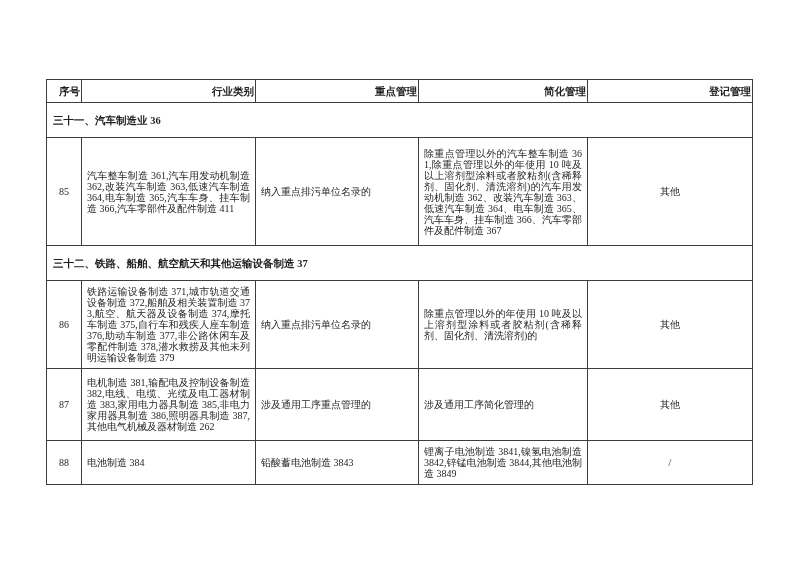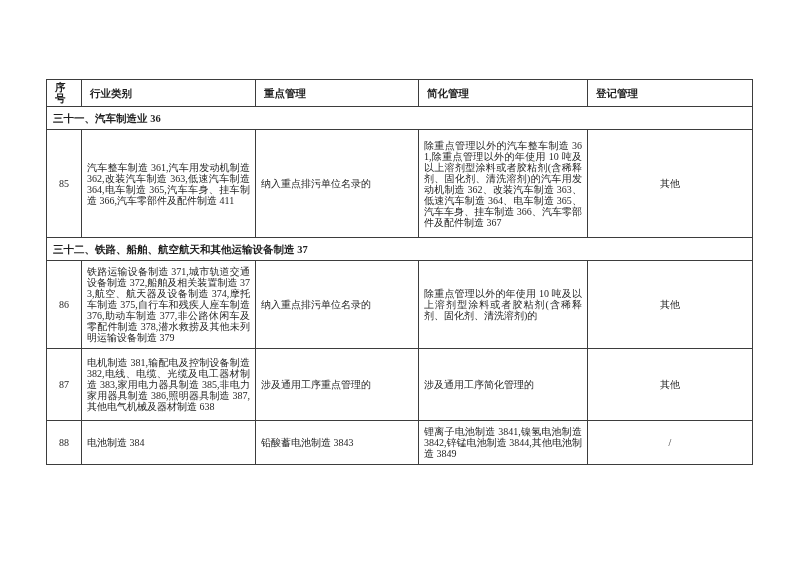--- a/index.html
+++ b/index.html
@@ -29,30 +29,30 @@
     padding: 2px 5px;
     font-size: 10px;
     line-height: 11px;
     vertical-align: middle;
     overflow: hidden;
     word-break: break-all;
   }
   .doc-table th {
     font-size: 10.5px;
     font-weight: bold;
-    text-align: left;
+    text-align: right;
     height: 18px;
-    padding: 2px 8px;
+    padding: 2px 1px;
   }
   tr.section-row td {
     font-size: 10.5px;
     font-weight: bold;
     text-align: left;
     height: 16px;
-    padding: 3px 6px;
+    padding: 9px 6px;
   }
   td.c-serial {
     text-align: center;
   }
   td.c-industry, td.c-simplified {
     text-align: justify;
     text-align-last: left;
   }
   td.c-key {
     text-align: left;
@@ -113,21 +113,21 @@
       </tr>
       <tr class="h-r86">
         <td class="c-serial">86</td>
         <td class="c-industry">铁路运输设备制造 371,城市轨道交通设备制造 372,船舶及相关装置制造 373,航空、航天器及设备制造 374,摩托车制造 375,自行车和残疾人座车制造 376,助动车制造 377,非公路休闲车及零配件制造 378,潜水救捞及其他未列明运输设备制造 379</td>
         <td class="c-key">纳入重点排污单位名录的</td>
         <td class="c-simplified">除重点管理以外的年使用 10 吨及以上溶剂型涂料或者胶粘剂(含稀释剂、固化剂、清洗溶剂)的</td>
         <td class="c-reg">其他</td>
       </tr>
       <tr class="h-r87">
         <td class="c-serial">87</td>
-        <td class="c-industry">电机制造 381,输配电及控制设备制造 382,电线、电缆、光缆及电工器材制造 383,家用电力器具制造 385,非电力家用器具制造 386,照明器具制造 387,其他电气机械及器材制造 638</td>
+        <td class="c-industry">电机制造 381,输配电及控制设备制造 382,电线、电缆、光缆及电工器材制造 383,家用电力器具制造 385,非电力家用器具制造 386,照明器具制造 387,其他电气机械及器材制造 262</td>
         <td class="c-key">涉及通用工序重点管理的</td>
         <td class="c-simplified">涉及通用工序简化管理的</td>
         <td class="c-reg">其他</td>
       </tr>
       <tr class="h-r88">
         <td class="c-serial">88</td>
         <td class="c-industry">电池制造 384</td>
         <td class="c-key">铅酸蓄电池制造 3843</td>
         <td class="c-simplified">锂离子电池制造 3841,镍氢电池制造 3842,锌锰电池制造 3844,其他电池制造 3849</td>
         <td class="c-reg">/</td>

